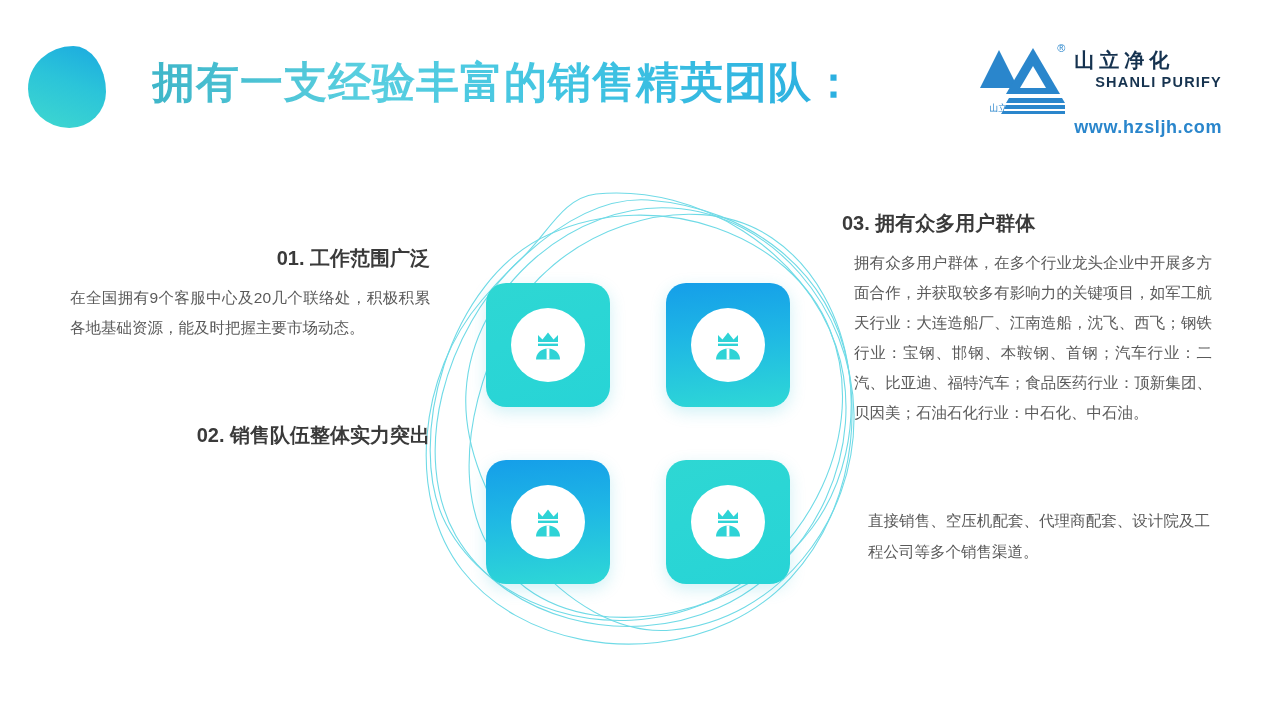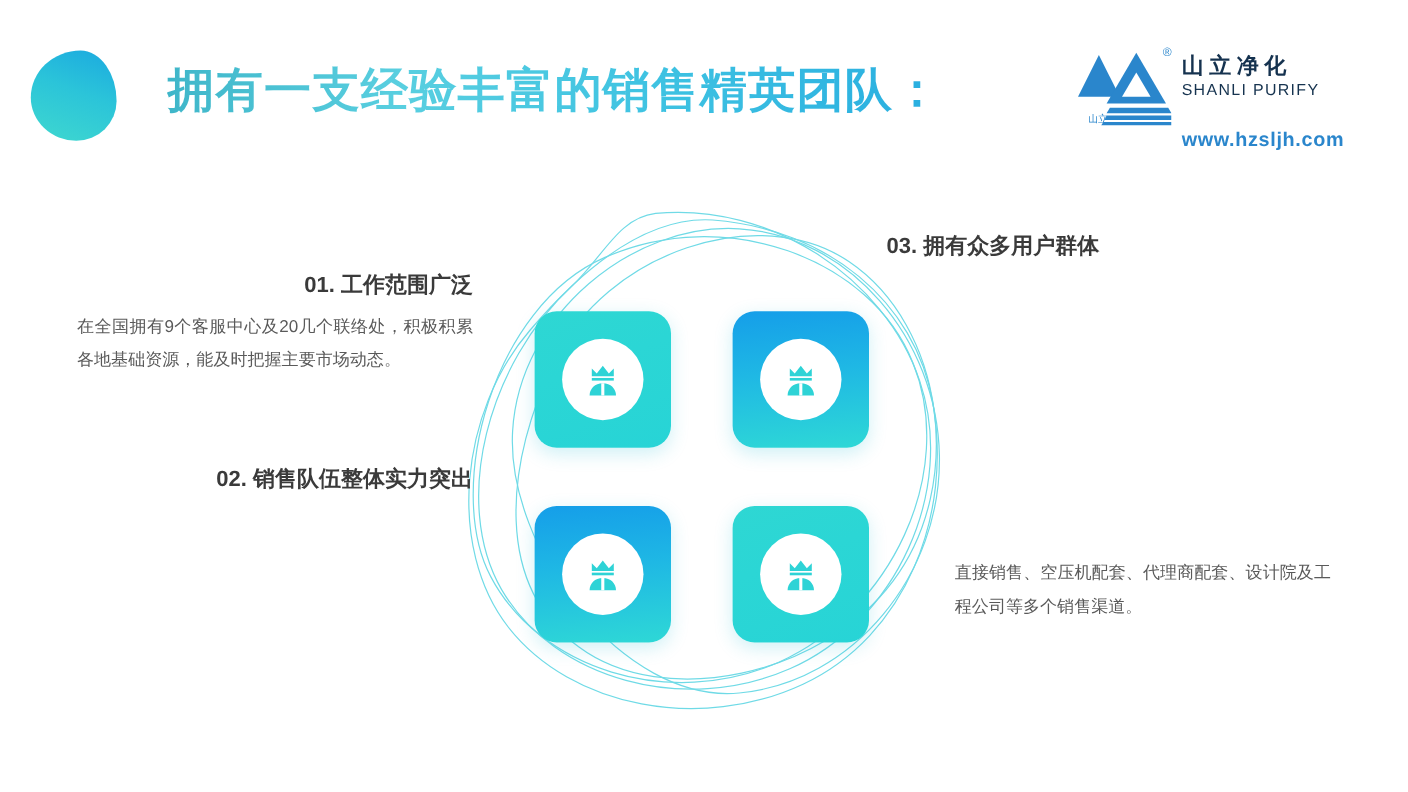--- a/index.html
+++ b/index.html
@@ -30,21 +30,21 @@
   #logo { position:absolute; right:58px; top:42px; display:flex; align-items:flex-start; gap:9px; }
   .logo-mark { position:relative; width:86px; height:72px; }
   .logo-mark svg { display:block; }
   .logo-mark .reg { position:absolute; right:0px; top:0px; font-size:11px; color:#2a86cc; }
   .logo-mark .shanli-tag {
     position:absolute; left:0px; bottom:1px; font-size:9px; color:#2a86cc;
     letter-spacing:0px; line-height:10px;margin-left:10px;
   }
   .logo-text { padding-top:4px; }
   .logo-cn { font-size:20px; font-weight:700; color:#15324f; letter-spacing:5px; line-height:28px; }
-  .logo-en { font-size:14.5px; font-weight:400; color:#16334f; letter-spacing:1.2px; line-height:17px; }
+  .logo-en { font-size:14.5px; font-weight:700; color:#16334f; letter-spacing:1.2px; line-height:17px;text-align:right; }
   .logo-url { font-size:18px; font-weight:700; color:#2a86cc; letter-spacing:.6px; line-height:16px;margin-top:28px; }
 
   
   #center-graphic { position:absolute; left:400px; top:178px; width:490px; height:490px; }
   #deco-curves { position:absolute; left:0; top:0; }
   #tile-grid {
     position:absolute; left:86px; top:105px;
     display:grid; grid-template-columns:124px 124px; grid-template-rows:124px 124px;
     gap:53px 56px;
   }
@@ -67,21 +67,21 @@
   }
   .sec-body {
     font-size:15.5px; color:#5a5a5a; line-height:30px; text-align:justify;
   }
 
   #sec-01 { position:absolute; left:70px; top:245px; width:360px; }
   #sec-01 .sec-title { text-align:right; margin-bottom:11px; }
   #sec-02 { position:absolute; left:70px; top:422px; width:360px; }
   #sec-02 .sec-title { text-align:right; margin-bottom:11px; }
   #sec-02 .sec-body { padding-left:16px; }
-  #sec-03 { position:absolute; left:806px; top:210px; width:370px; }
+  #sec-03 { position:absolute; left:842px; top:210px; width:370px; }
   #sec-03 .sec-title { margin-bottom:11px; }
   #sec-03 .sec-body { padding-left:12px; }
   #sec-04 { position:absolute; left:860px; top:505px; width:350px; }
   #sec-04 .sec-title { margin-bottom:11px; }
   #sec-04 .sec-body { padding-left:8px; line-height:31px; }
 </style>
 </head>
 <body>
 
 <div id="header-blob"></div>
@@ -178,17 +178,18 @@
   <div class="sec-title">01. 工作范围广泛</div>
   <div class="sec-body">在全国拥有9个客服中心及20几个联络处，积极积累各地基础资源，能及时把握主要市场动态。</div>
 </div>
 
 <div id="sec-02">
   <div class="sec-title">02. 销售队伍整体实力突出</div>
 </div>
 
 <div id="sec-03">
   <div class="sec-title">03. 拥有众多用户群体</div>
+  <div class="sec-body">拥有众多用户群体，在多个行业龙头企业中开展多方面合作，并获取较多有影响力的关键项目，如军工航天行业：大连造船厂、江南造船，沈飞、西飞；钢铁行业：宝钢、邯钢、本鞍钢、首钢；汽车行业：二汽、比亚迪、福特汽车；食品医药行业：顶新集团、贝因美；石油石化行业：中石化、中石油。</div>
 </div>
 
 <div id="sec-04">
   <div class="sec-body">直接销售、空压机配套、代理商配套、设计院及工程公司等多个销售渠道。</div>
 </div>
 
 </body></html>

